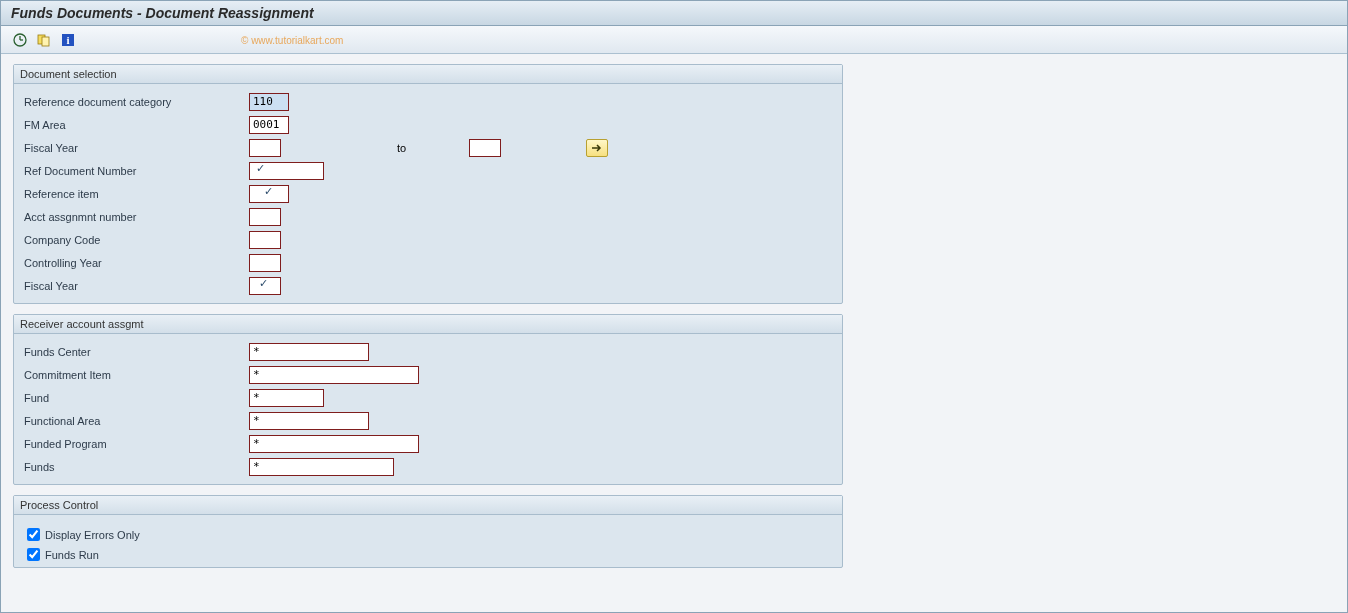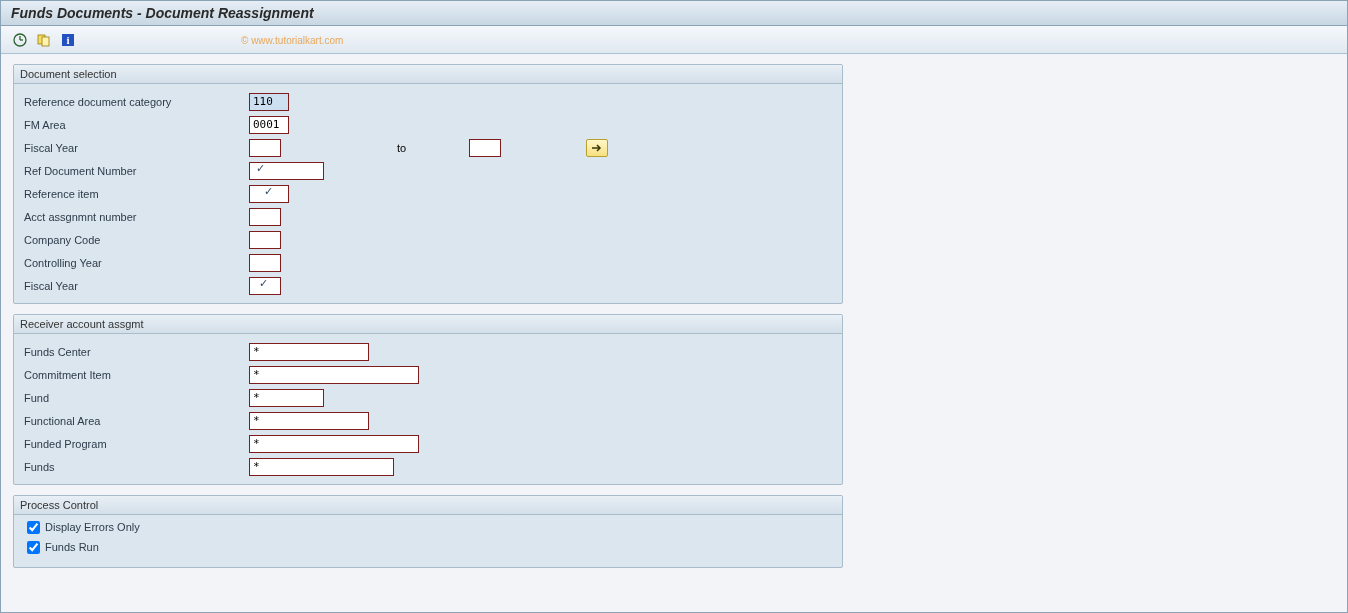--- a/index.html
+++ b/index.html
@@ -135,21 +135,21 @@
     .check-small::after {
       content: "✓";
       position: absolute;
       top: -3px;
       left: 0;
       font-size: 11px;
       color: #2a4a6a;
     }
     .cb-row {
       display: flex;
-      align-items: flex-start;
+      align-items: flex-end;
       height: 20px;
     }
     .cb-row input[type="checkbox"] {
       margin-right: 5px;
       margin-left: 3px;
     }
     .cb-label {
       font-size: 11px;
       color: #2d3b4a;
     }

